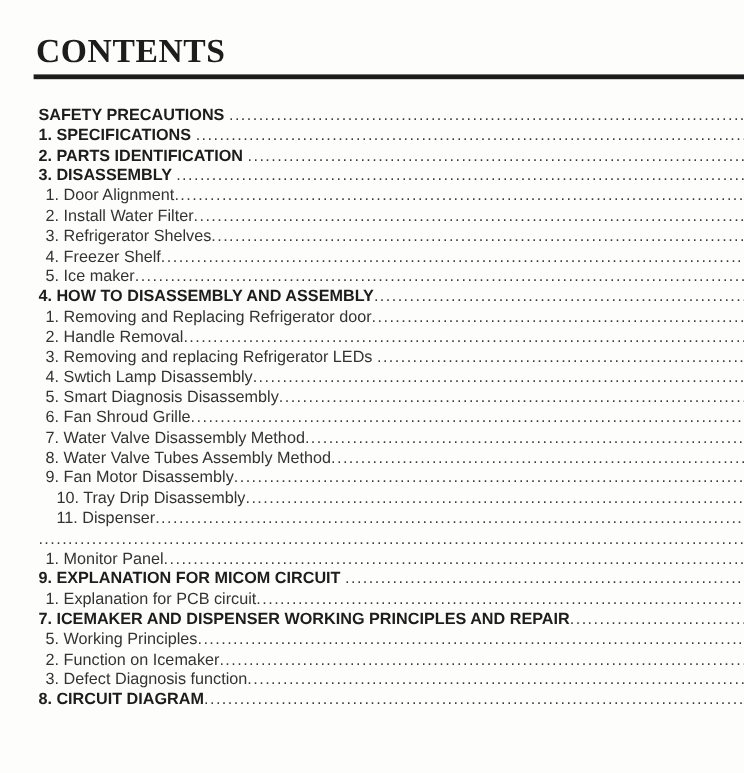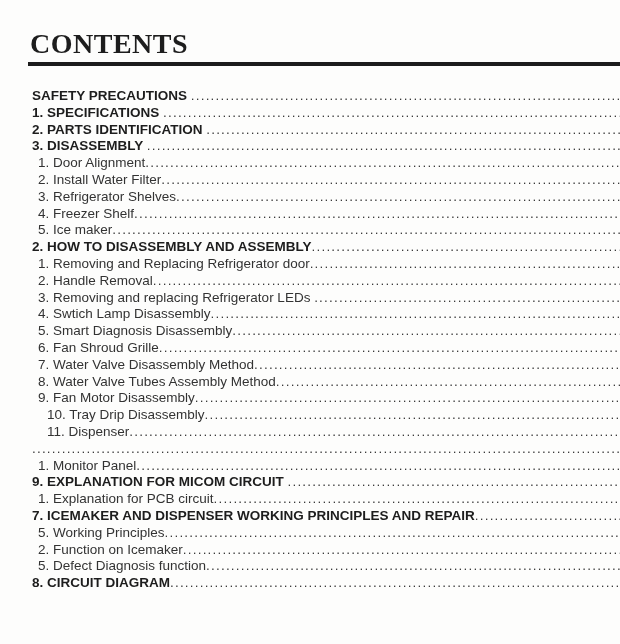--- a/index.html
+++ b/index.html
@@ -101,21 +101,21 @@
   </div>
       <div class="toc-row level1">
     <span class="toc-label">4. Freezer Shelf</span>
     <span class="toc-leader">............................................................................................................................................................................................................................................................................................................</span>
   </div>
       <div class="toc-row level1">
     <span class="toc-label">5. Ice maker</span>
     <span class="toc-leader">............................................................................................................................................................................................................................................................................................................</span>
   </div>
       <div class="toc-row level0 bold">
-    <span class="toc-label">2. HOW TO DISASSEMBLY AND ASSEMBLY</span>
+    <span class="toc-label">4. HOW TO DISASSEMBLY AND ASSEMBLY</span>
     <span class="toc-leader">............................................................................................................................................................................................................................................................................................................</span>
   </div>
       <div class="toc-row level1">
     <span class="toc-label">1. Removing and Replacing Refrigerator door</span>
     <span class="toc-leader">............................................................................................................................................................................................................................................................................................................</span>
   </div>
       <div class="toc-row level1">
     <span class="toc-label">2. Handle Removal</span>
     <span class="toc-leader">............................................................................................................................................................................................................................................................................................................</span>
   </div>
@@ -176,21 +176,21 @@
   </div>
       <div class="toc-row level1">
     <span class="toc-label">5. Working Principles</span>
     <span class="toc-leader">............................................................................................................................................................................................................................................................................................................</span>
   </div>
       <div class="toc-row level1">
     <span class="toc-label">2. Function on Icemaker</span>
     <span class="toc-leader">............................................................................................................................................................................................................................................................................................................</span>
   </div>
       <div class="toc-row level1">
-    <span class="toc-label">5. Defect Diagnosis function</span>
+    <span class="toc-label">3. Defect Diagnosis function</span>
     <span class="toc-leader">............................................................................................................................................................................................................................................................................................................</span>
   </div>
       <div class="toc-row level0 bold">
     <span class="toc-label">8. CIRCUIT DIAGRAM</span>
     <span class="toc-leader">............................................................................................................................................................................................................................................................................................................</span>
   </div>
     </div>
 </div>
 
 </body></html>

